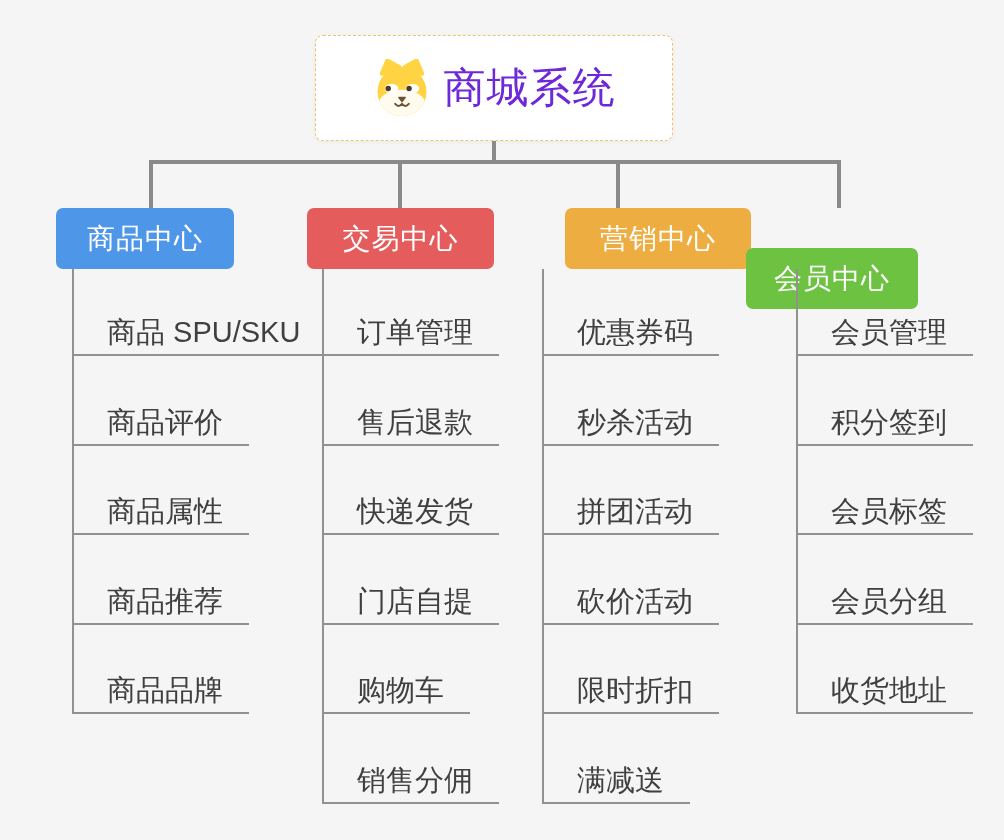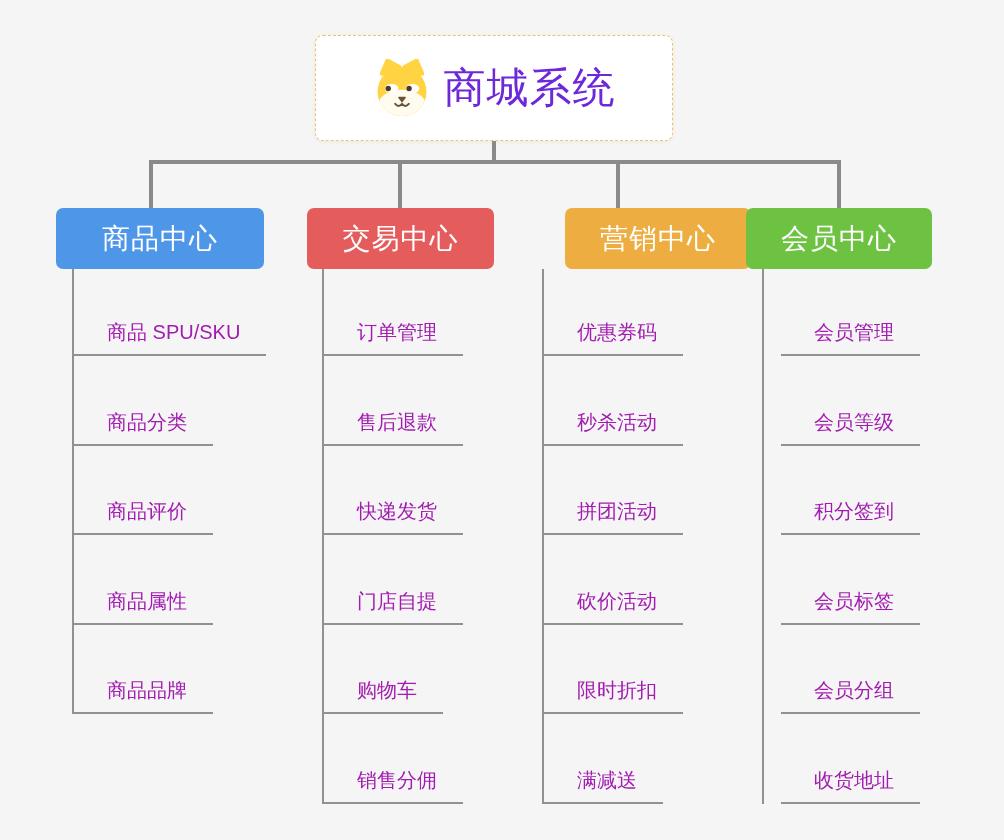--- a/index.html
+++ b/index.html
@@ -35,39 +35,39 @@
   .conn-drop.d3{left:837px;}
 
   
   .branch-header{
     position:absolute;top:208px;height:61px;
     border-radius:7px;box-sizing:border-box;
     display:flex;align-items:center;justify-content:center;
     color:#ffffff;font-size:28px;white-space:nowrap;
     letter-spacing:1px;cursor:default;
   }
-  .branch-header.b0{left:56px;width:208px;}
+  .branch-header.b0{left:56px;width:178px;}
   .branch-header.b1{left:307px;width:187px;}
   .branch-header.b2{left:525px;width:186px;}
-  .branch-header.b3{left:746px;width:186px;}
+  .branch-header.b3{left:746px;width:172px;margin-top:40px;}
 
   
   .branch-children{
     position:absolute;top:269px;
     border-left:2px solid #919191;
     padding-top:47px;
     display:flex;flex-direction:column;align-items:flex-start;gap:49.5px;
   }
   .branch-children.b0{left:72px;}
   .branch-children.b1{left:322px;}
   .branch-children.b2{left:542px;}
-  .branch-children.b3{left:762px;padding-left:17px;}
+  .branch-children.b3{left:796px;}
   .child-item{
     box-sizing:border-box;height:40px;
-    line-height:32px;font-size:20px;color:#a21caf;
+    line-height:32px;font-size:29px;color:#404040;
     padding:0 26px 6px 33px;
     border-bottom:2px solid #919191;
     white-space:nowrap;width:fit-content;
   }
 </style>
 </head>
 <body>
 
 <div class="canvas">
 
@@ -99,43 +99,42 @@
   <div class="conn conn-drop d2"></div>
   <div class="conn conn-drop d3"></div>
 
   <div class="branch-header b0" style="background: rgb(77, 150, 232);">商品中心</div>
   <div class="branch-header b1" style="background: rgb(228, 92, 92);">交易中心</div>
   <div class="branch-header b2" style="background: rgb(238, 173, 64); margin-left: 40px;">营销中心</div>
   <div class="branch-header b3" style="background: rgb(109, 194, 66);">会员中心</div>
 
   <div class="branch-children b0">
       <div class="child-item">商品 SPU/SKU</div>
-      <div class="child-item">商品分类</div>
       <div class="child-item">商品评价</div>
       <div class="child-item">商品属性</div>
+      <div class="child-item">商品推荐</div>
       <div class="child-item">商品品牌</div>
     </div>
   <div class="branch-children b1">
       <div class="child-item">订单管理</div>
       <div class="child-item">售后退款</div>
       <div class="child-item">快递发货</div>
       <div class="child-item">门店自提</div>
       <div class="child-item">购物车</div>
       <div class="child-item">销售分佣</div>
     </div>
   <div class="branch-children b2">
       <div class="child-item">优惠券码</div>
       <div class="child-item">秒杀活动</div>
       <div class="child-item">拼团活动</div>
       <div class="child-item">砍价活动</div>
       <div class="child-item">限时折扣</div>
       <div class="child-item">满减送</div>
     </div>
   <div class="branch-children b3">
       <div class="child-item">会员管理</div>
-      <div class="child-item">会员等级</div>
       <div class="child-item">积分签到</div>
       <div class="child-item">会员标签</div>
       <div class="child-item">会员分组</div>
       <div class="child-item">收货地址</div>
     </div>
 
 </div>
 
 </body></html>

